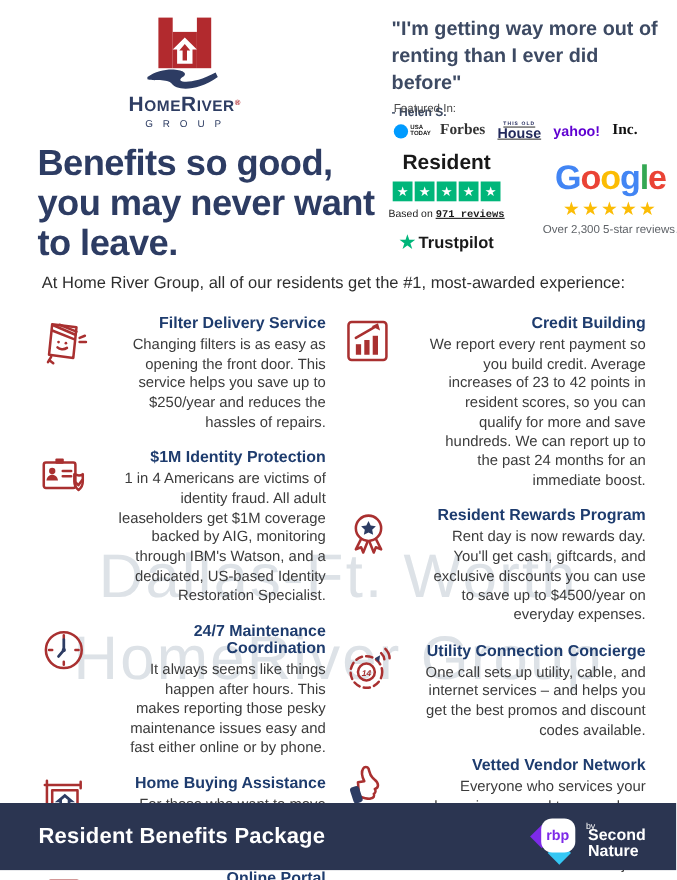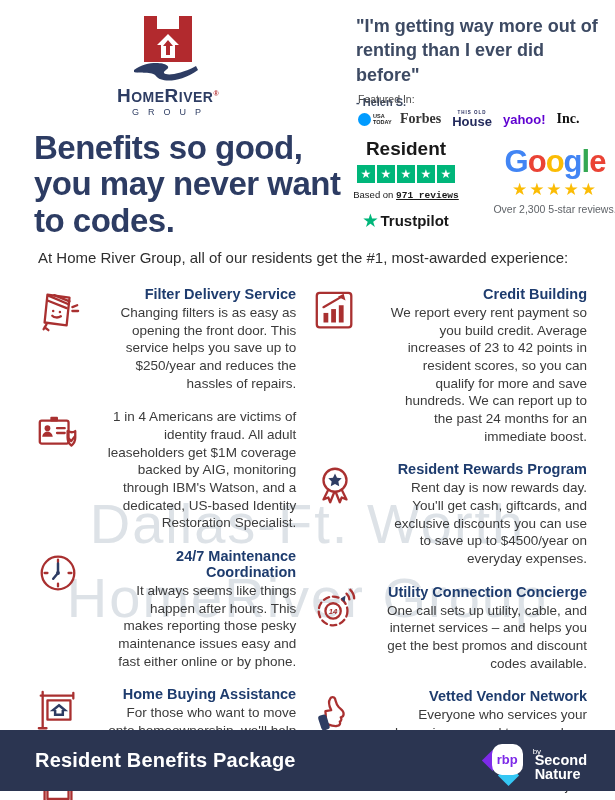--- a/index.html
+++ b/index.html
@@ -24,21 +24,21 @@
          color:#3d4a63;line-height:1.35;}
   .quote-attr{margin-top:8px;font-size:11px;font-weight:700;color:#3d4a63;}
   
   .featured{position:absolute;left:358px;top:93px;width:250px;}
   .featured-label{font-size:10.5px;color:#4a4a4a;margin-bottom:6px;}
   .featured-row{display:flex;align-items:center;gap:11px;}
   .usatoday{display:flex;align-items:center;gap:2px;}
   .usatoday .dot{width:13px;height:13px;border-radius:50%;background:#009bff;}
   .usatoday .txt{font-size:5.5px;font-weight:700;color:#1b1b1b;width:16px;line-height:1.1;}
   .forbes{font-family:"Liberation Serif",serif;font-weight:700;font-size:14px;color:#333;}
-  .tohouse{text-align:center;line-height:.8;}
+  .tohouse{text-align:center;line-height:.8;text-decoration:underline;}
   .tohouse .sub{font-size:4.5px;font-weight:700;color:#232a5c;letter-spacing:1px;display:block;}
   .tohouse .main{font-size:13px;font-weight:800;color:#232a5c;}
   .yahoo{font-size:13px;font-weight:800;color:#5f01d1;}
   .inc{font-family:"Liberation Serif",serif;font-weight:800;font-size:14px;color:#111;}
   
   .trust{position:absolute;left:350px;top:138px;display:flex;gap:18px;}
   .tp-block{width:112px;text-align:center;}
   .tp-rating{font-size:19px;font-weight:700;color:#191919;}
   .tp-stars{display:flex;justify-content:center;gap:2px;margin-top:5px;}
   .tp-star{width:18px;height:18px;background:#00b67a;display:flex;align-items:center;justify-content:center;}
@@ -101,21 +101,21 @@
         <rect x="49" y="2" width="13" height="46" fill="#b22a2e"></rect>
         <rect x="27" y="15" width="22" height="33" fill="#b22a2e"></rect>
         <path d="M38,20 L49,31 L45,31 L45,44 L31,44 L31,31 L27,31 Z" fill="#fff"></path>
         <path d="M38,26 L43,32 L40,32 L40,41 L36,41 L36,32 L33,32 Z" fill="#b22a2e"></path>
         <path d="M4,56 C20,44 46,50 36,56 C28,61 44,64 66,52 L68,56 C48,70 30,68 26,62 C23,57 8,60 4,58 Z" fill="#2d3c63"></path>
       </svg>
       <div class="logo-word"><span class="lg">H</span><span>OME</span><span class="lg">R</span><span>IVER</span><span class="logo-reg">®</span></div>
       <div class="logo-group">GROUP</div>
     </div>
 
-    <div class="headline">Benefits so good, you may never want to codes.</div>
+    <div class="headline">Benefits so good, you may never want to leave.</div>
 
     <div class="quote">
       <span>"I'm getting way more out of renting than I ever did before"</span>
       <div class="quote-attr">- Helen S.</div>
     </div>
 
     <div class="featured">
       <div class="featured-label">Featured In:</div>
       <div class="featured-row">
         <div class="usatoday">
@@ -183,20 +183,21 @@
               <rect class="rs" x="5" y="11" width="30" height="24" rx="2"></rect>
               <rect class="rf" x="16" y="7" width="8" height="5" rx="1"></rect>
               <circle class="rf" cx="13" cy="19" r="3"></circle>
               <path class="rf" d="M7.5,28 C8,24 11,22.5 13,22.5 C15,22.5 18,24 18.5,28 Z"></path>
               <path class="rs" d="M23,19 L31,19 M23,24 L31,24" stroke-width="1.8"></path>
               <path class="rs" d="M38,24 C41,25.5 44,25.5 46,24 L46,31 C46,36 42,39 42,39 C42,39 38,36 38,31 Z" transform="translate(-4,-2)"></path>
               <path class="rs" d="M35.5,30 L37.8,32.5 L41.5,27.5" stroke-width="2"></path>
             </svg>
           </div>
           <div class="b-text">
+            <div class="b-title">$1M Identity Protection</div>
             <div class="b-desc">1 in 4 Americans are victims of identity fraud. All adult leaseholders get $1M coverage backed by AIG, monitoring through IBM's Watson, and a dedicated, US-based Identity Restoration Specialist.</div>
           </div>
         </div>
 
         <div class="benefit">
           <div class="b-icon">
             <svg width="46" height="46" viewBox="0 0 48 48">
               <circle class="rs" cx="24" cy="24" r="17" stroke-width="3"></circle>
               <path class="rs" d="M24,10 L24,13 M38,24 L35,24 M24,38 L24,35 M10,24 L13,24" stroke-width="2.4"></path>
               <path class="ns" d="M24,24 L24,14"></path>

